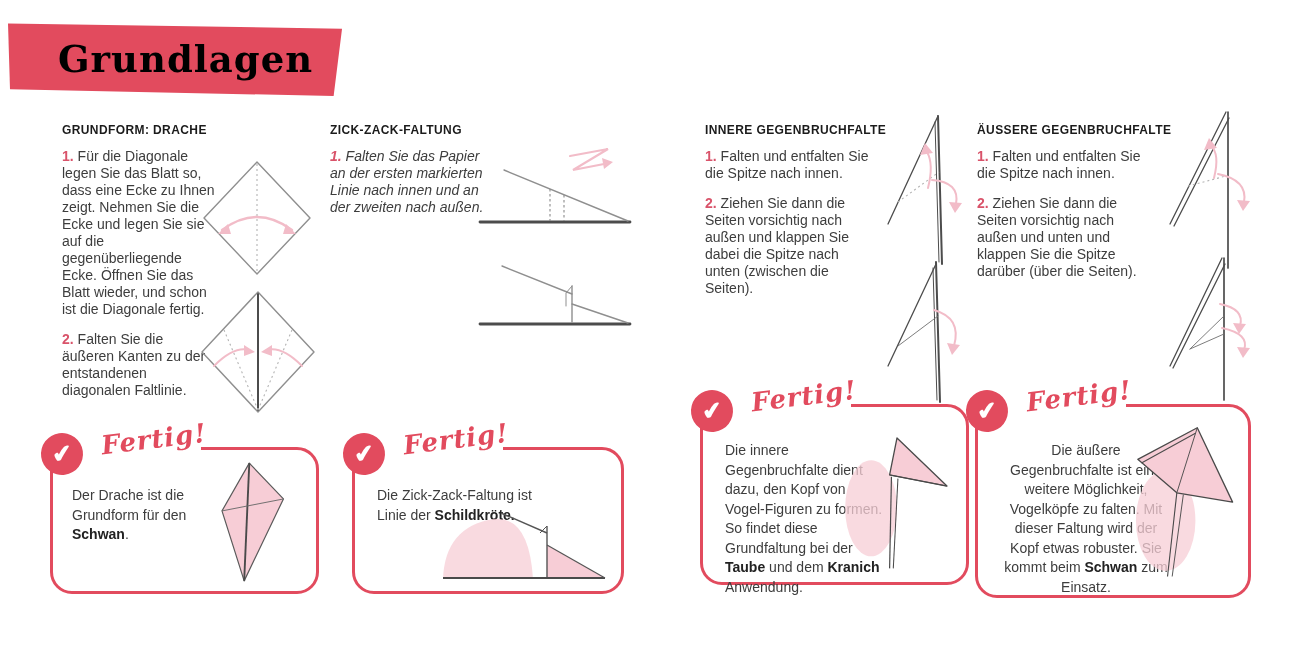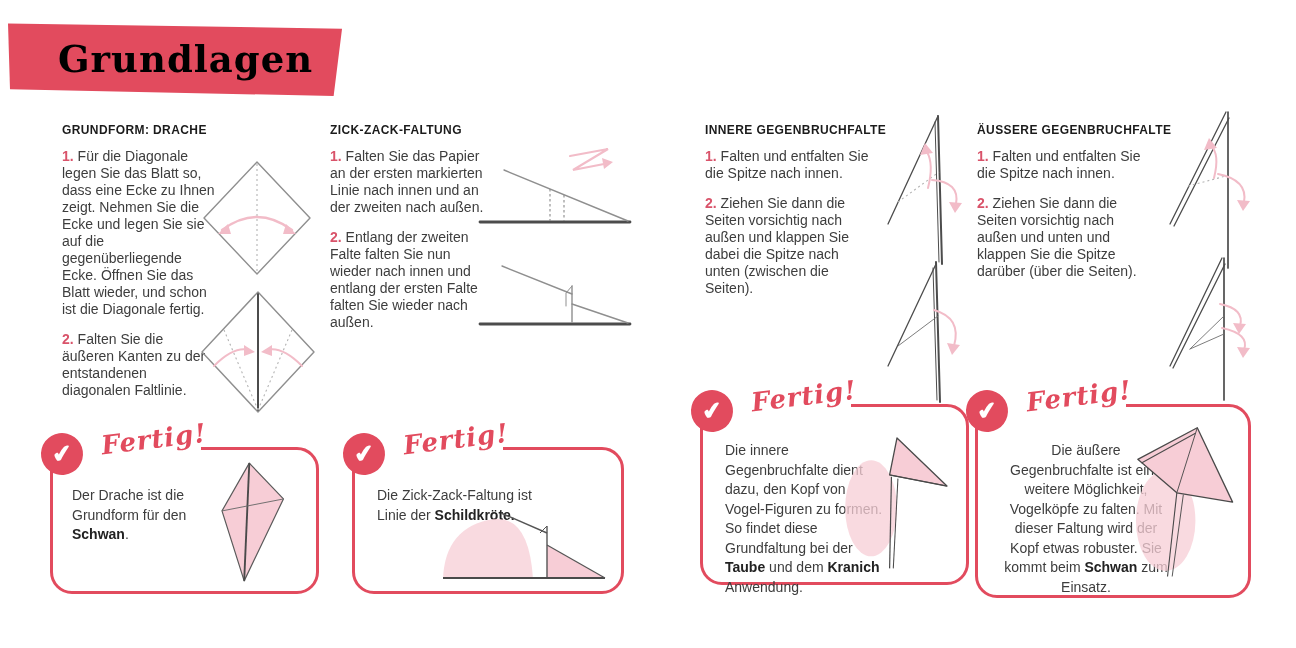--- a/index.html
+++ b/index.html
@@ -82,23 +82,22 @@
     <span class="done-label">Fertig!</span>
     <div class="done-text" style="left:19px;top:36px;width:128px;"><span>Der Drache ist die Grundform für den </span><b>Schwan</b><span>.</span></div>
     <svg class="done-art" style="right:15px;top:8px;" width="100" height="128" viewBox="0 0 100 150">
       <polygon class="pinkfill" points="48,6 88,48 42,144 16,62" stroke="#5a5a5a" stroke-width="1.4" stroke-linejoin="round"></polygon>
       <path d="M48,6 L42,144" stroke="#4a4a4a" stroke-width="2.2" fill="none"></path>
       <path d="M16,62 L88,48" stroke="#6a6a6a" stroke-width="1.1" fill="none"></path>
     </svg>
   </div>
 
   <h2 class="col-heading" style="left:330px;top:123px;">ZICK-ZACK-FALTUNG</h2>
-  <div class="steps" style="left:330px;top:148px;width:163px;">
+  <div class="steps" style="left:330px;top:148px;width:163px;font-style:italic;">
     <p class="step"><span class="step-num">1.</span> <span>Falten Sie das Papier an der ersten markierten Linie nach innen und an der zweiten nach außen.</span></p>
-    <p class="step"><span class="step-num">2.</span> <span>Entlang der zweiten Falte falten Sie nun wieder nach innen und entlang der ersten Falte falten Sie wieder nach außen.</span></p>
   </div>
 
   <svg class="diag" style="left:474px;top:142px;" width="162" height="102" viewBox="0 0 162 102">
     <path class="sketch dark" style="stroke-width:2.8" d="M6,80 L156,80"></path>
     <path class="sketch" d="M30,28 L154,79"></path>
     <path class="dotted" style="stroke:#8a8a8a;stroke-dasharray:2.5 2.5" d="M76,47 L76,79"></path>
     <path class="dotted" style="stroke:#8a8a8a;stroke-dasharray:2.5 2.5" d="M90,53 L90,79"></path>
     <path class="arrow" style="stroke-width:2.1" d="M96,14 L134,7 L99,28 L130,22"></path>
     <polygon class="arrowhead" points="139,20 128,16 130,27"></polygon>
   </svg>

